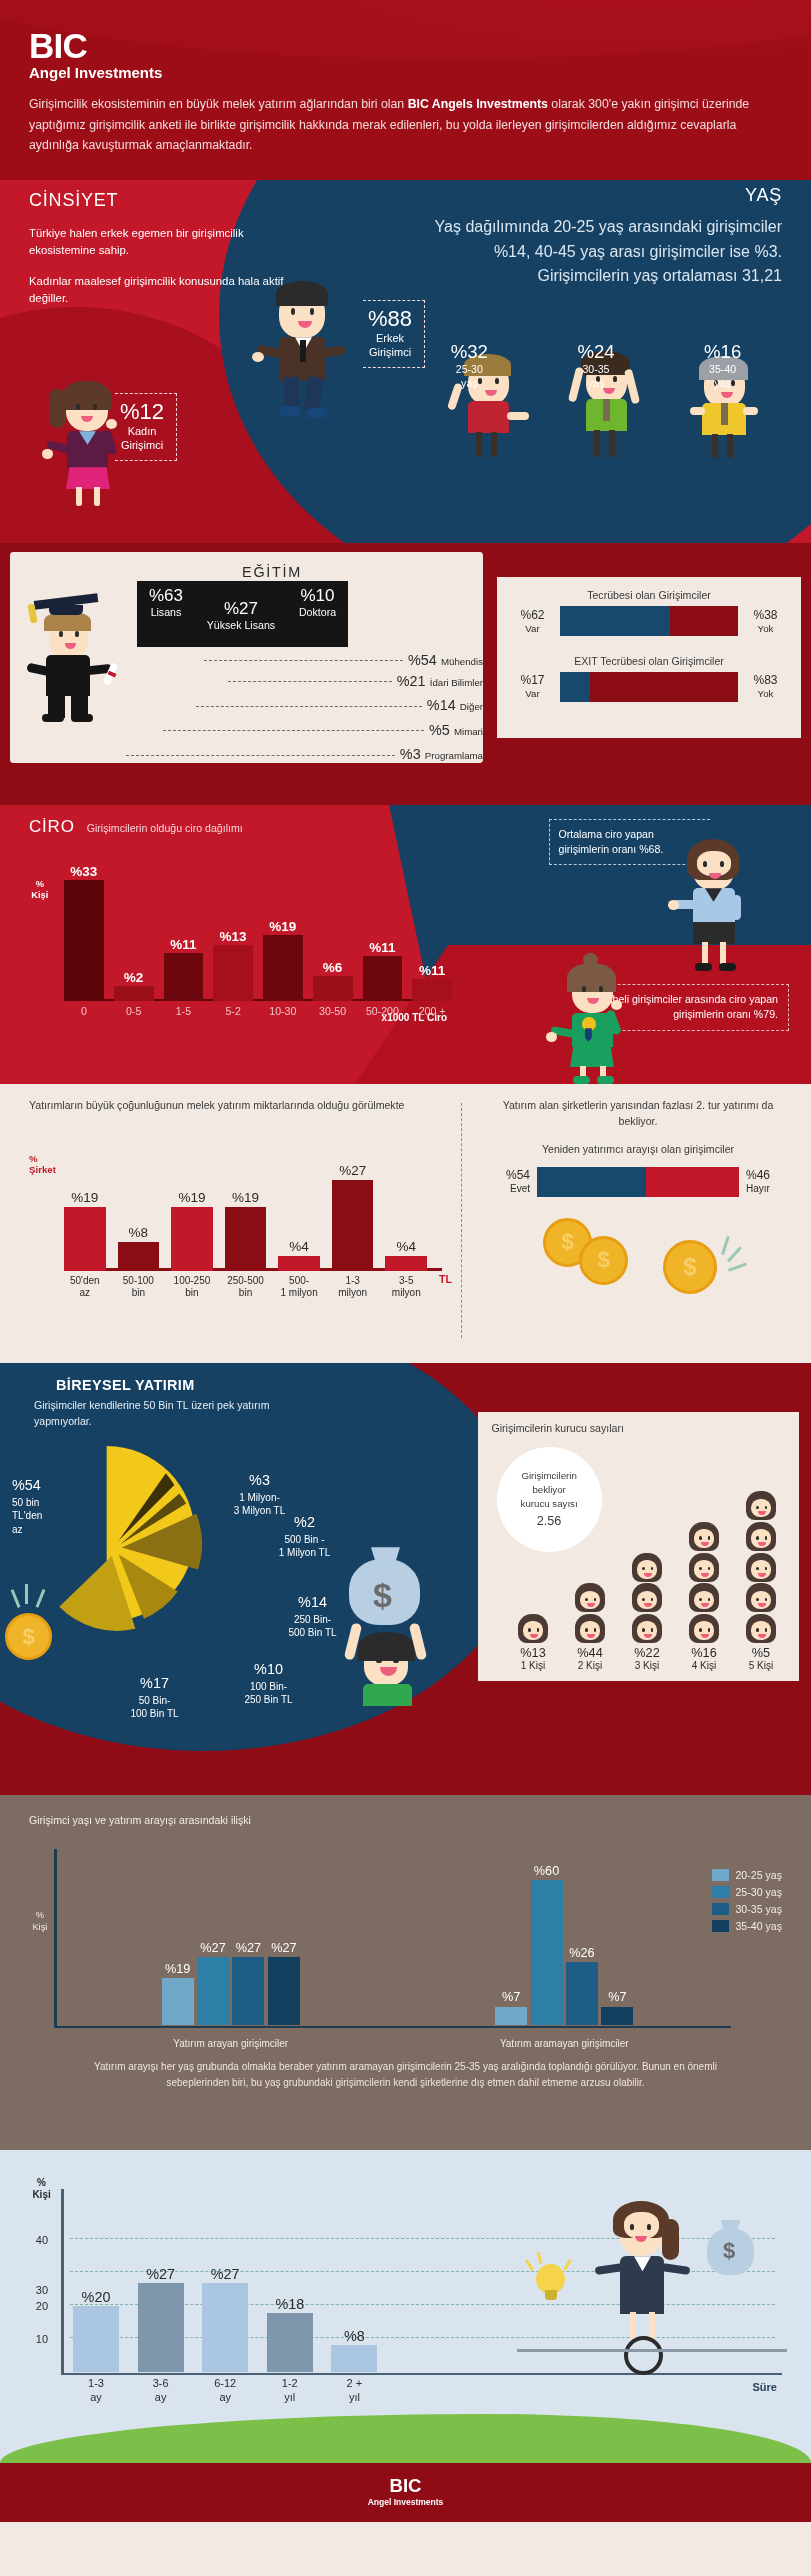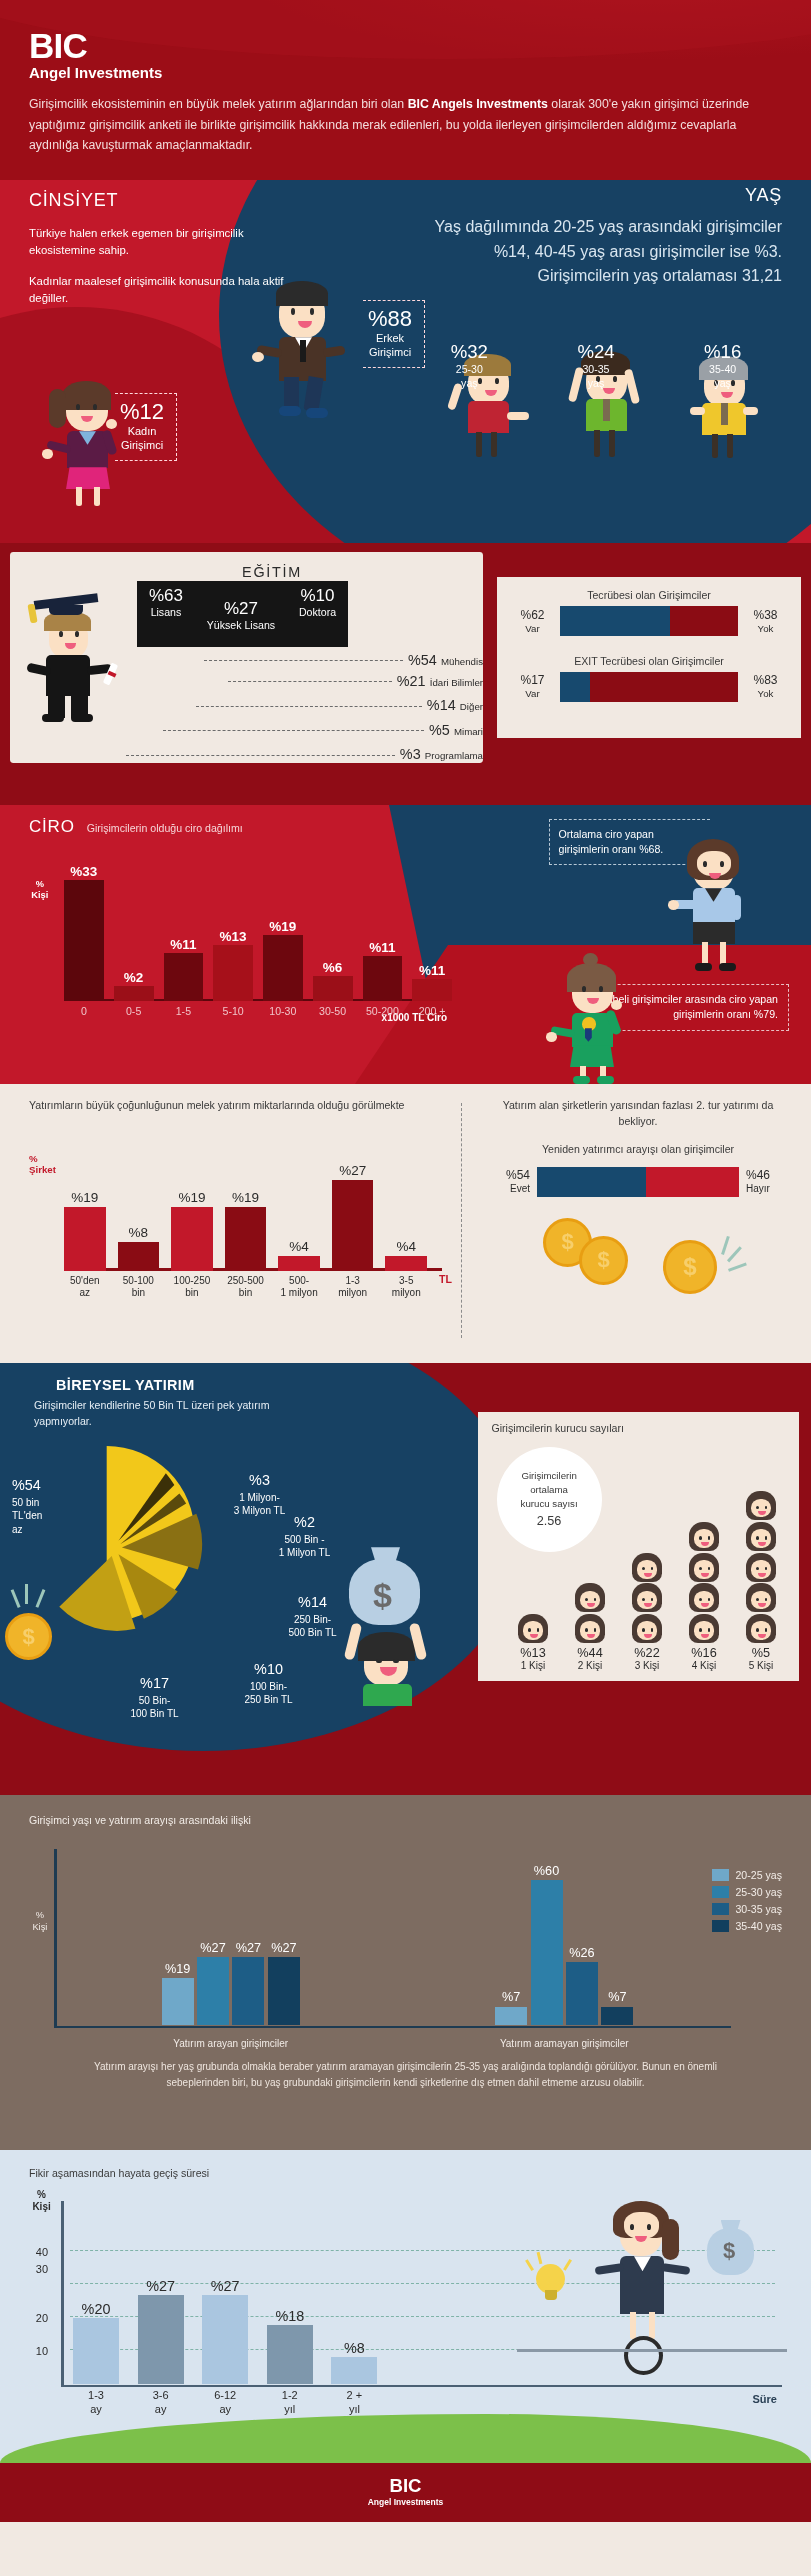--- a/index.html
+++ b/index.html
@@ -469,21 +469,21 @@
           <div class="cat">0-5</div>
         </div>
         <div class="bar-col">
           <div class="v">%11</div>
           <div class="bx" style="height:48px;background:#6d070e;"></div>
           <div class="cat">1-5</div>
         </div>
         <div class="bar-col">
           <div class="v">%13</div>
           <div class="bx" style="height:56px;background:#a6101a;"></div>
-          <div class="cat">5-10</div>
+          <div class="cat">5-2</div>
         </div>
         <div class="bar-col">
           <div class="v">%19</div>
           <div class="bx" style="height:66px;background:#6d070e;"></div>
           <div class="cat">10-30</div>
         </div>
         <div class="bar-col">
           <div class="v">%6</div>
           <div class="bx" style="height:25px;background:#9b0f18;"></div>
           <div class="cat">30-50</div>
@@ -688,21 +688,21 @@
       <div style="position:absolute;left:46px;top:108px;width:17px;height:8.5px;border-radius:0 0 9.3px 9.3px;background:#ef5e7e;"></div>
       <div style="position:absolute;left:29px;top:125px;width:49px;height:22px;border-radius:5px 5px 0 0;background:#2fa84f;"></div>
       <div style="position:absolute;left:13.5px;top:64px;width:10px;height:37px;border-radius:5px;background:#fbe0c4;transform:rotate(14deg);"></div>
       <div style="position:absolute;left:79px;top:64px;width:10px;height:37px;border-radius:5px;background:#fbe0c4;transform:rotate(-14deg);"></div>
     </div>
 
     <div class="founders">
       <div class="ft">Girişimcilerin kurucu sayıları</div>
       <div class="fcircle">
         <div>Girişimcilerin</div>
-        <div>ortalama</div>
+        <div>bekliyor</div>
         <div>kurucu sayısı</div>
         <div style="font-size:12.7px;margin-top:0.8px;">2.56</div>
       </div>
       <div class="fcols">
         <div class="fcol">
           <div class="faces">
             <span style="display:block;width:30px;height:29px;background:#4a3a33;border-radius:46% 46% 30% 30%;position:relative;">
               <span style="position:absolute;left:5px;top:7.6px;width:20px;height:18.6px;background:#fbe0c4;border-radius:46%;display:block;"></span>
               <span style="position:absolute;left:10px;top:14.4px;width:2.5px;height:3.4px;background:#2b2b2b;border-radius:1.7px;display:block;"></span>
               <span style="position:absolute;left:18.6px;top:14.4px;width:2.5px;height:3.4px;background:#2b2b2b;border-radius:1.7px;display:block;"></span>
@@ -883,33 +883,32 @@
 
       <div class="g-catrow">
         <div class="g-cat">Yatırım arayan girişimciler</div>
         <div class="g-cat">Yatırım aramayan girişimciler</div>
       </div>
     </div>
     <div class="s6-foot">Yatırım arayışı her yaş grubunda olmakla beraber yatırım aramayan girişimcilerin 25-35 yaş aralığında toplandığı görülüyor. Bunun en önemli sebeplerinden biri, bu yaş grubundaki girişimcilerin kendi şirketlerine dış etmen dahil etmeme arzusu olabilir.</div>
   </div>
 
   <div class="s7">
-    <div class="t">Fikir aşamasından hayata geçiş süresi</div>
     <div class="c7">
       <div class="ylab">%<br>Kişi</div>
       <div class="vaxis"></div>
       <div class="haxis"></div>
 
       <div class="grid" style="bottom:183px;"></div>
       <div class="grid" style="bottom:150px;"></div>
       <div class="grid" style="bottom:117px;"></div>
       <div class="grid" style="bottom:84px;"></div>
 
       <div class="ytick" style="bottom:176px;">40</div>
-      <div class="ytick" style="bottom:159px;">30</div>
+      <div class="ytick" style="bottom:126px;">30</div>
       <div class="ytick" style="bottom:110px;">20</div>
       <div class="ytick" style="bottom:77px;">10</div>
 
       <div class="bars7">
         <div class="b7" style="height:66px;background:#aac6e0;">
           <div class="v">%20</div>
           <div class="cat">1-3<br>ay</div>
         </div>
         <div class="b7" style="height:89px;background:#7e97ac;">
           <div class="v">%27</div>

